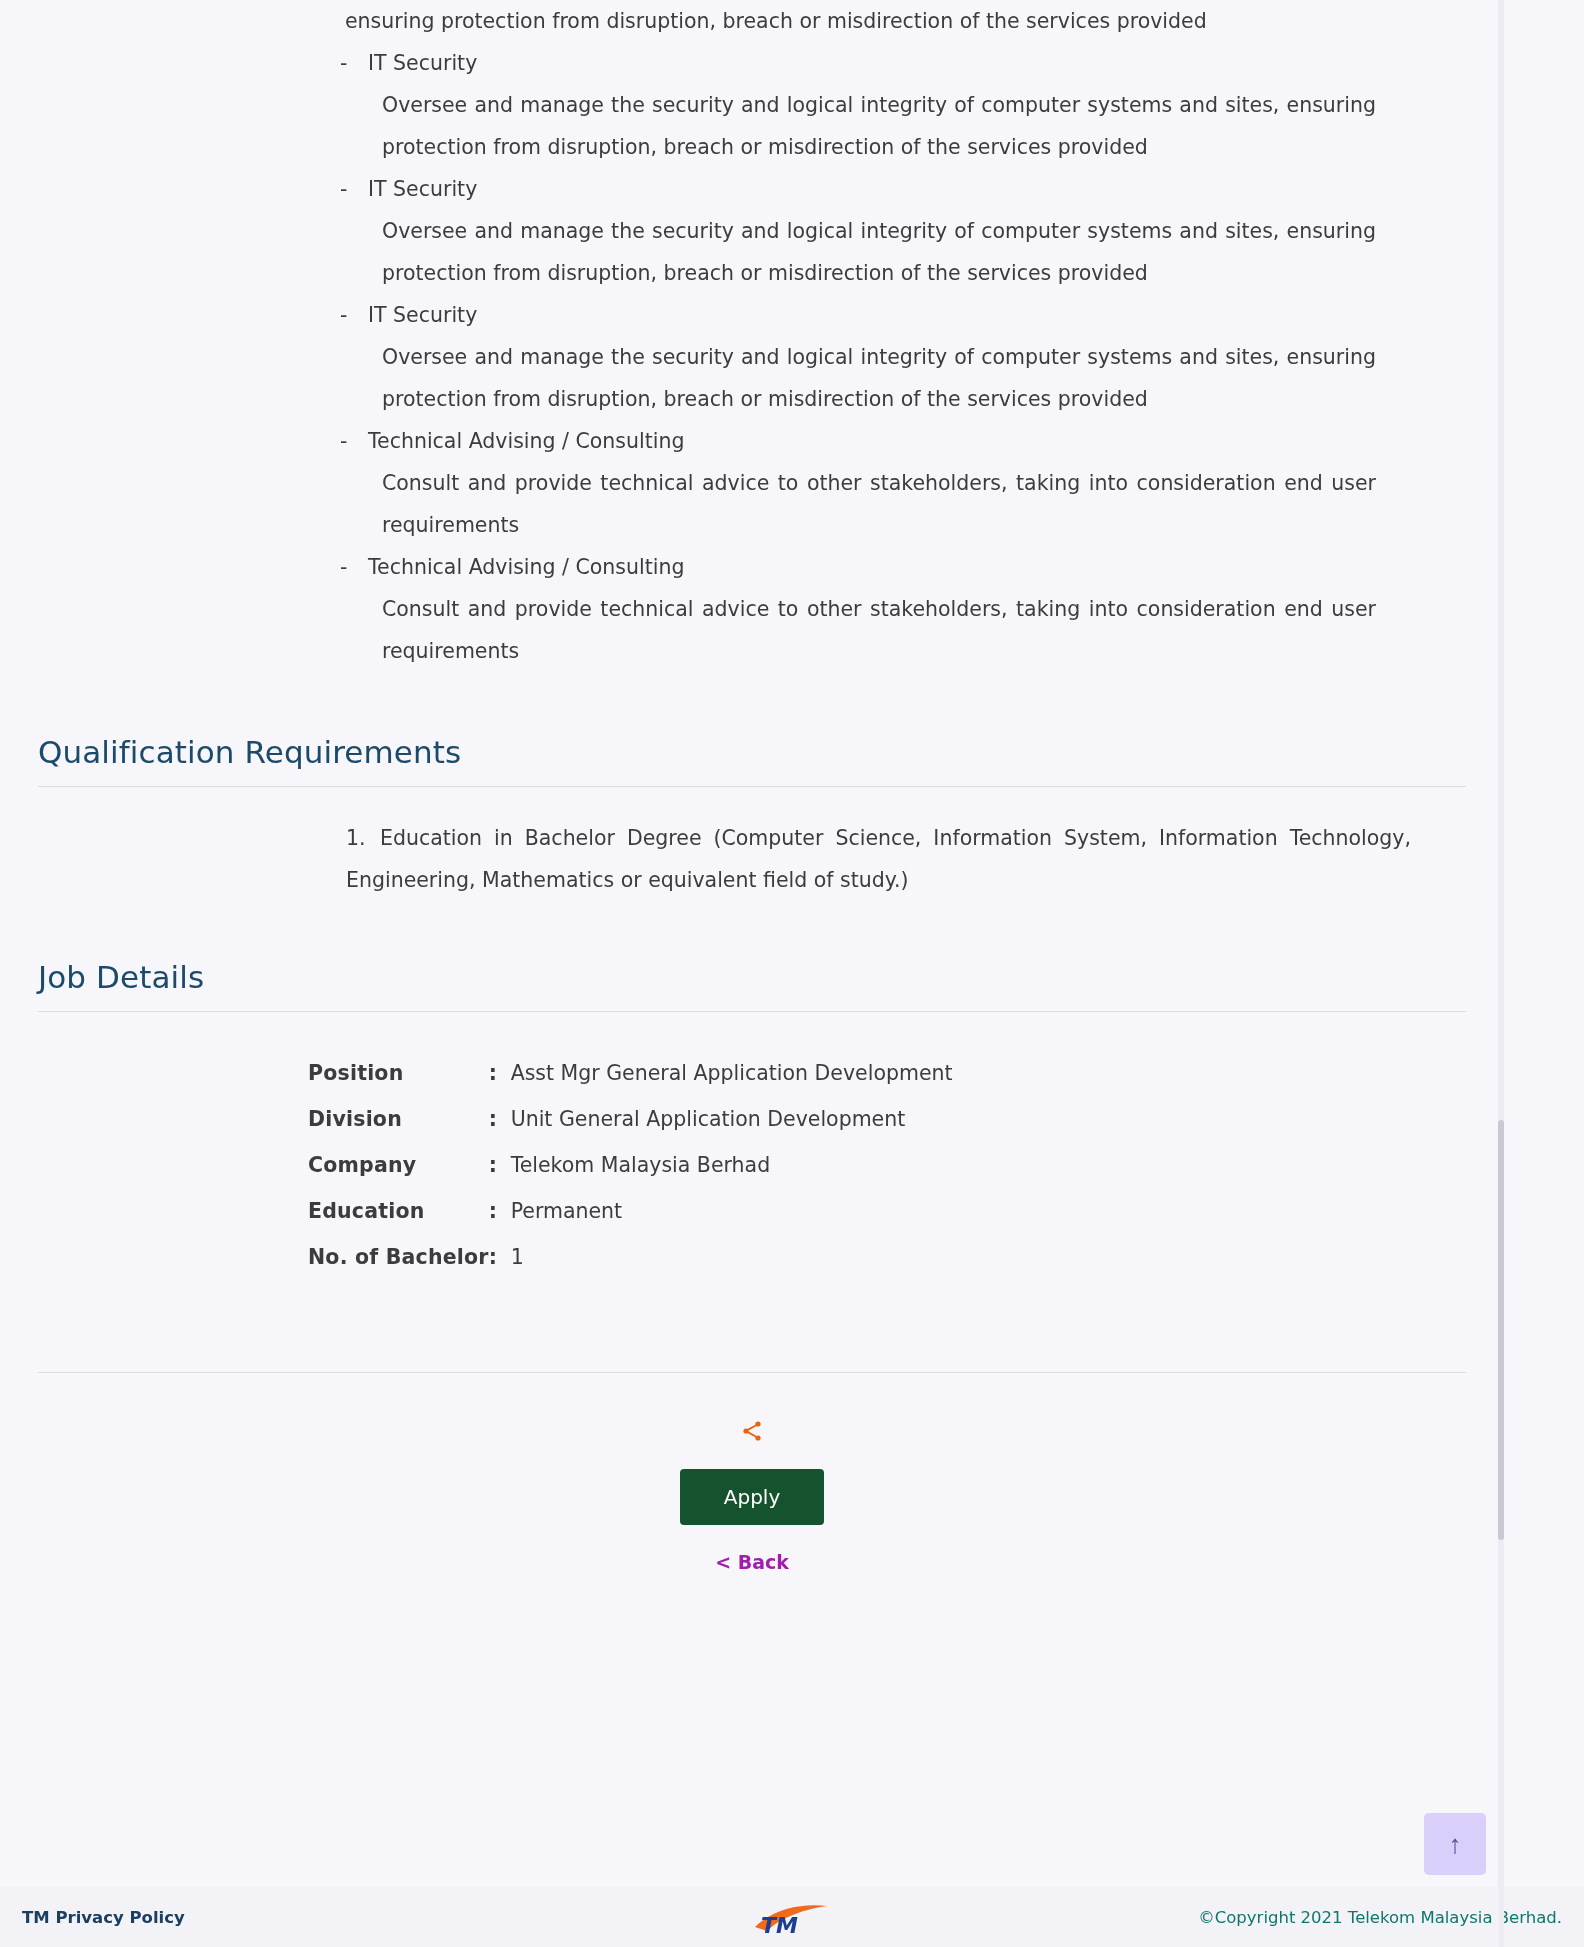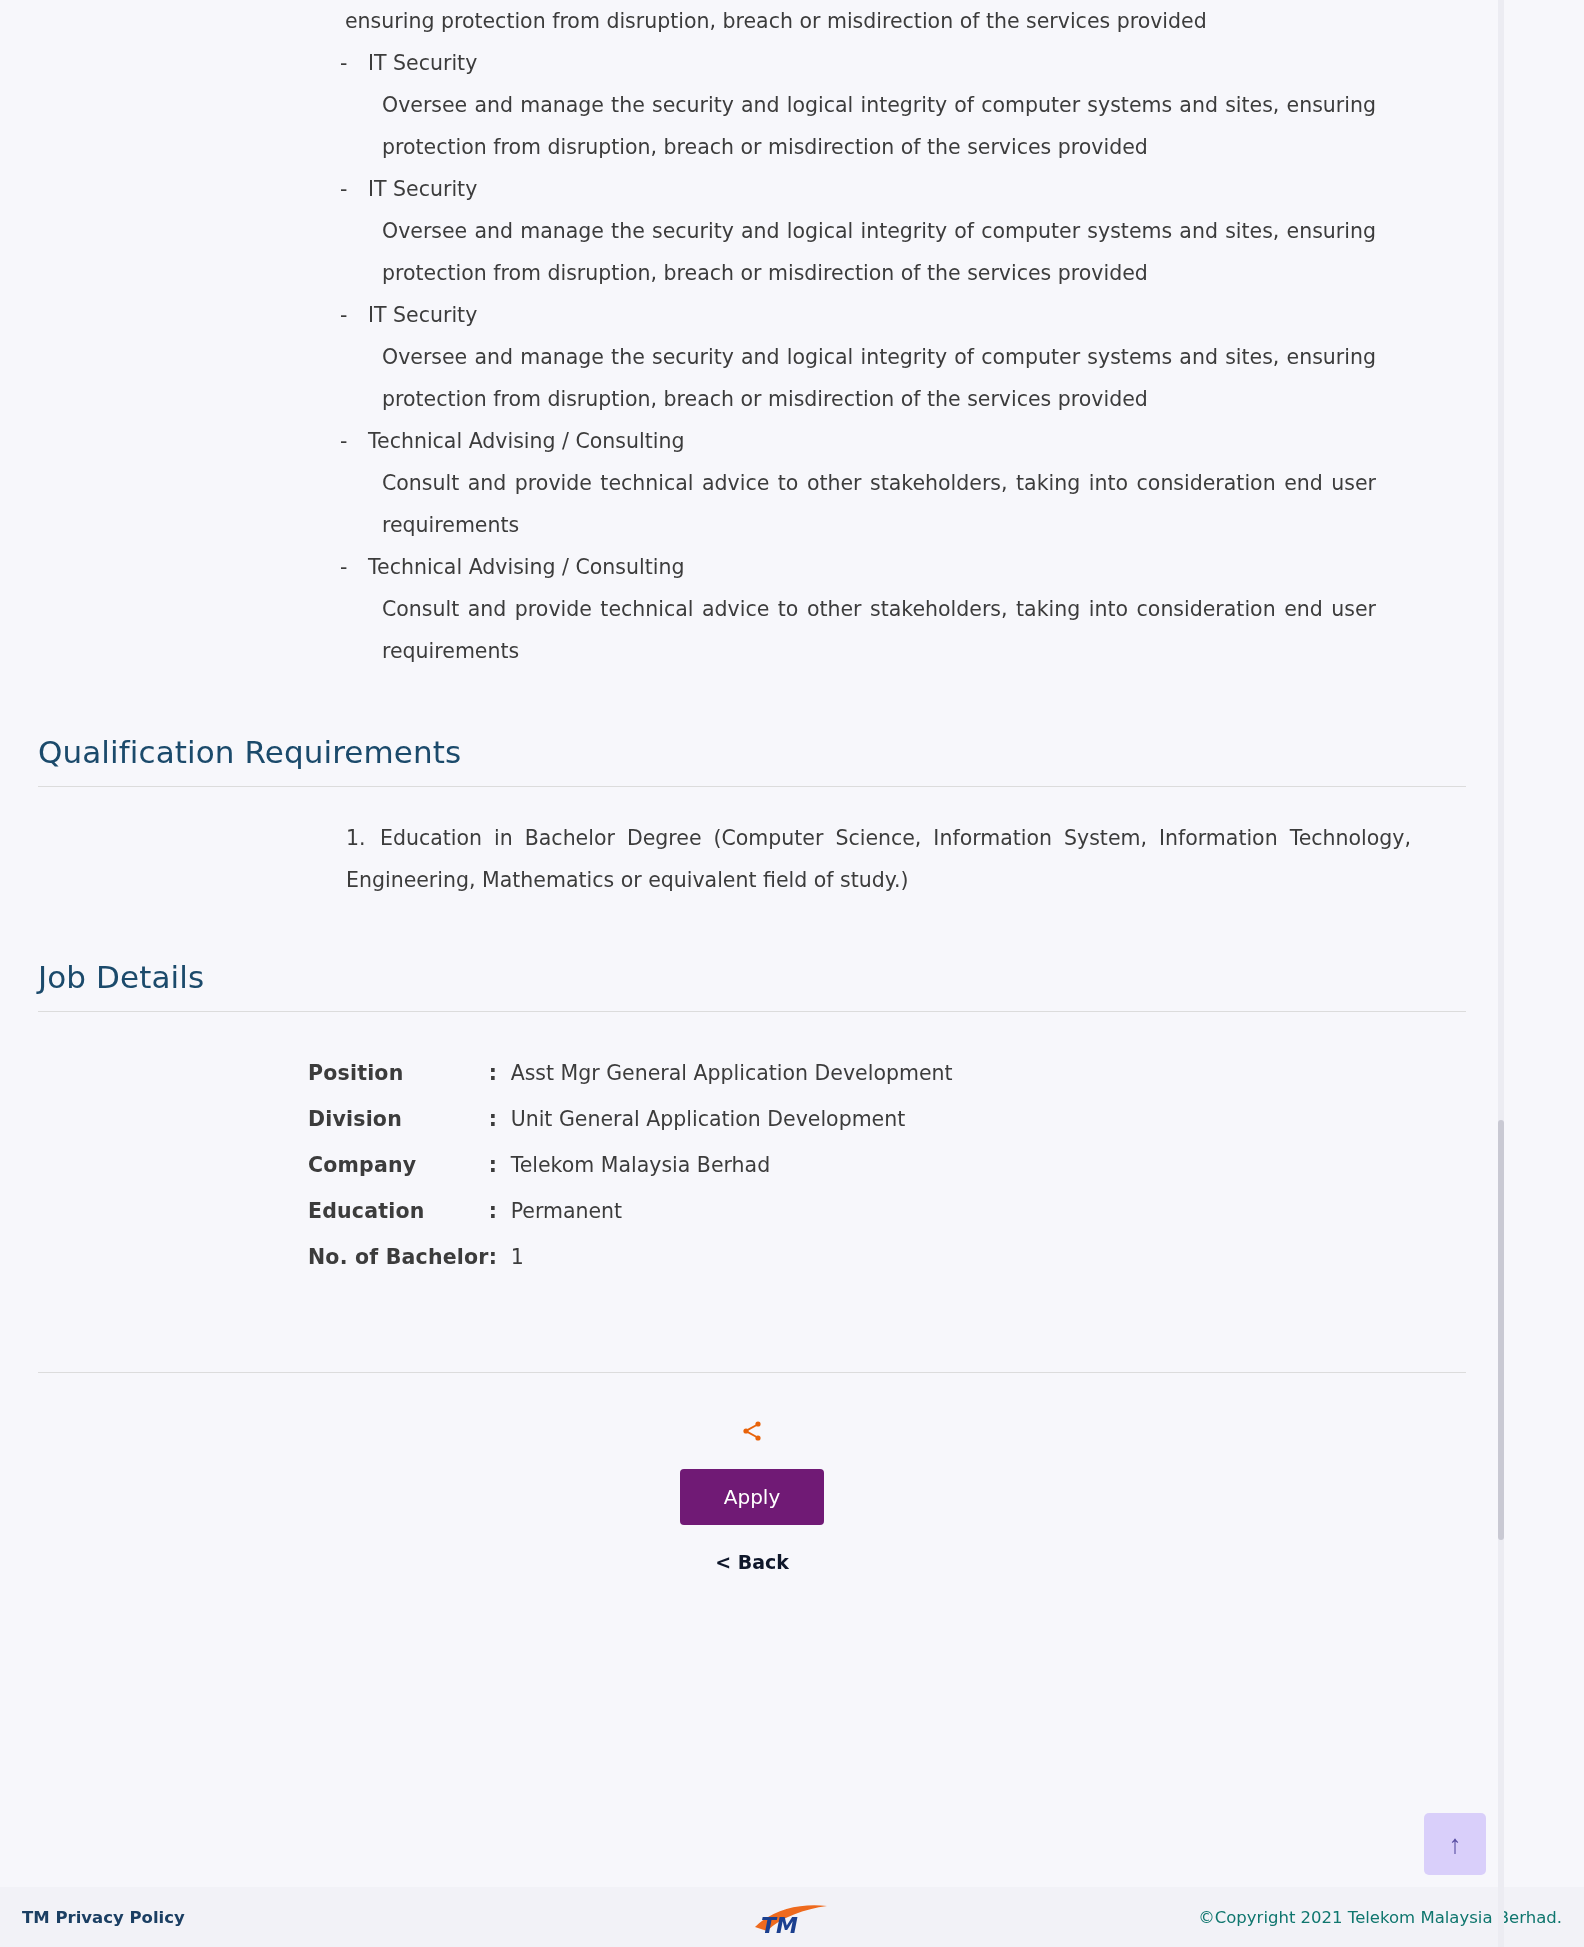--- a/index.html
+++ b/index.html
@@ -143,34 +143,34 @@
   .actions {
     text-align: center;
     padding-top: 46px;
   }
   .share-icon {
     display: inline-block;
     line-height: 0;
   }
   .apply-btn {
     display: inline-block;
-    background: #701a75;
+    background: #14532d;
     color: #ffffff;
     font-size: 20px;
     border: none;
     border-radius: 4px;
     padding: 16px 44px;
     margin-top: 22px;
     cursor: pointer;
     font-family: "DejaVu Sans", sans-serif;
   }
   .back-link {
     display: block;
     margin-top: 26px;
-    color: #0f172a;
+    color: #a21caf;
     font-size: 19px;
     font-weight: bold;
     text-decoration: none;
   }
 
   
   .footer {
     position: absolute;
     left: 0;
     bottom: 0;

